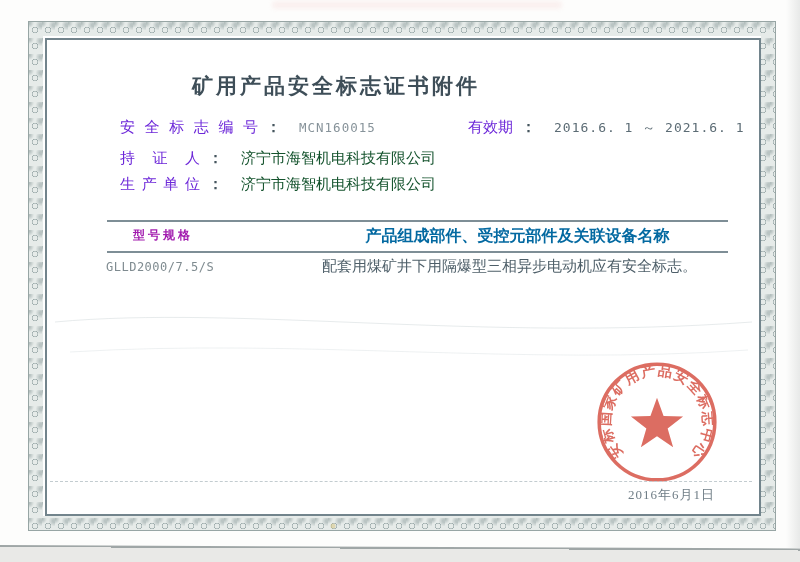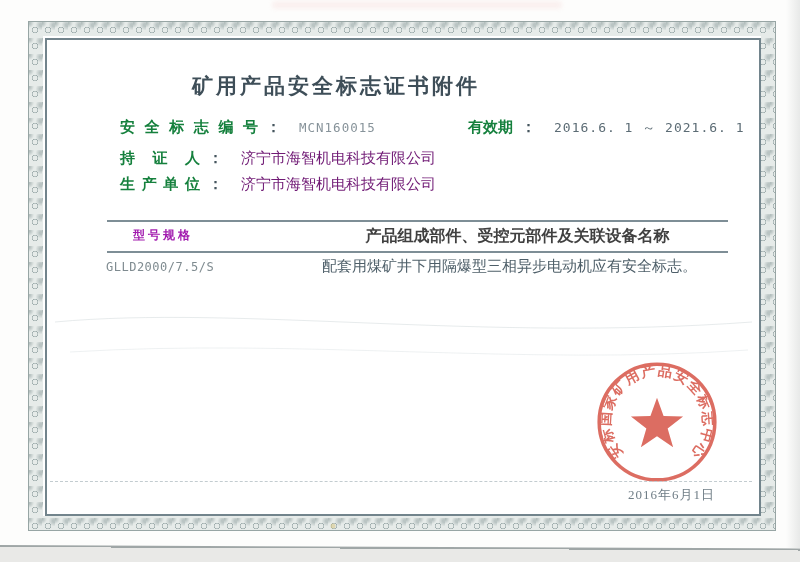--- a/index.html
+++ b/index.html
@@ -37,33 +37,33 @@
   .inner-line{
     position:absolute; left:45px; top:38px; width:712px; height:474px;
     border:2px solid #72848c; pointer-events:none;
   }
   
   .title{
     position:absolute; left:0; top:72px; width:672px; text-align:center;
     font-size:21px; font-weight:bold; letter-spacing:3px; color:#3e4e58;
   }
   .field-row{position:absolute; left:120px; height:20px; font-size:15px; color:#46565f; white-space:nowrap;}
-  .field-label{display:inline-block; vertical-align:top; text-align:justify; text-align-last:justify; font-weight:bold; color:#15803d;}
+  .field-label{display:inline-block; vertical-align:top; text-align:justify; text-align-last:justify; font-weight:normal; color:#6d28d9;}
   .w138{width:138px;} .w80{width:80px;}
   .colon{display:inline-block; margin-left:8px; font-weight:bold; color:#45555e;}
-  .field-value{display:inline-block; margin-left:18px; color:#701a75;}
+  .field-value{display:inline-block; margin-left:18px; color:#14532d;}
   .mono{font-family:"DejaVu Sans Mono","Liberation Mono",monospace;}
   .markno-value{font-size:12.5px; color:#87939a; letter-spacing:1px;}
   .validity{position:absolute; left:468px; top:118px; font-size:15px; white-space:nowrap; color:#45555e;}
   .validity .field-value{font-size:13px; color:#5c6c75; letter-spacing:1px;}
   
   .rule{position:absolute; left:107px; width:621px; height:2px; background:#7e8e96;}
   .rule.r1{top:220px;} .rule.r2{top:251px; height:1.5px;}
   .th-model{position:absolute; left:133px; top:227px; font-size:12px; font-weight:bold; letter-spacing:3px; color:#a21caf;}
-  .th-parts{position:absolute; left:307px; top:226px; width:421px; text-align:center; font-size:16px; font-weight:bold; color:#404040;}
+  .th-parts{position:absolute; left:307px; top:226px; width:421px; text-align:center; font-size:16px; font-weight:bold; color:#0369a1;}
   .td-model{position:absolute; left:106px; top:260px; font-size:12px; color:#7f8b90; letter-spacing:.5px;}
   .td-desc{position:absolute; left:282px; top:257px; font-size:15px; color:#4e5f69;margin-left:40px;}
   
   .dashed{position:absolute; left:50px; top:481px; width:702px; border-top:1.5px dashed #c3ccd0;}
   .issue-date{position:absolute; left:628px; top:486px; width:114px; text-align:left; font-size:13px; color:#6f7d86; letter-spacing:1px;}
   
   .stamp{position:absolute; left:586px; top:351px; width:142px; height:142px; opacity:.88;}
   
   .artifacts{position:absolute; left:0; top:0; pointer-events:none;}
 </style>

